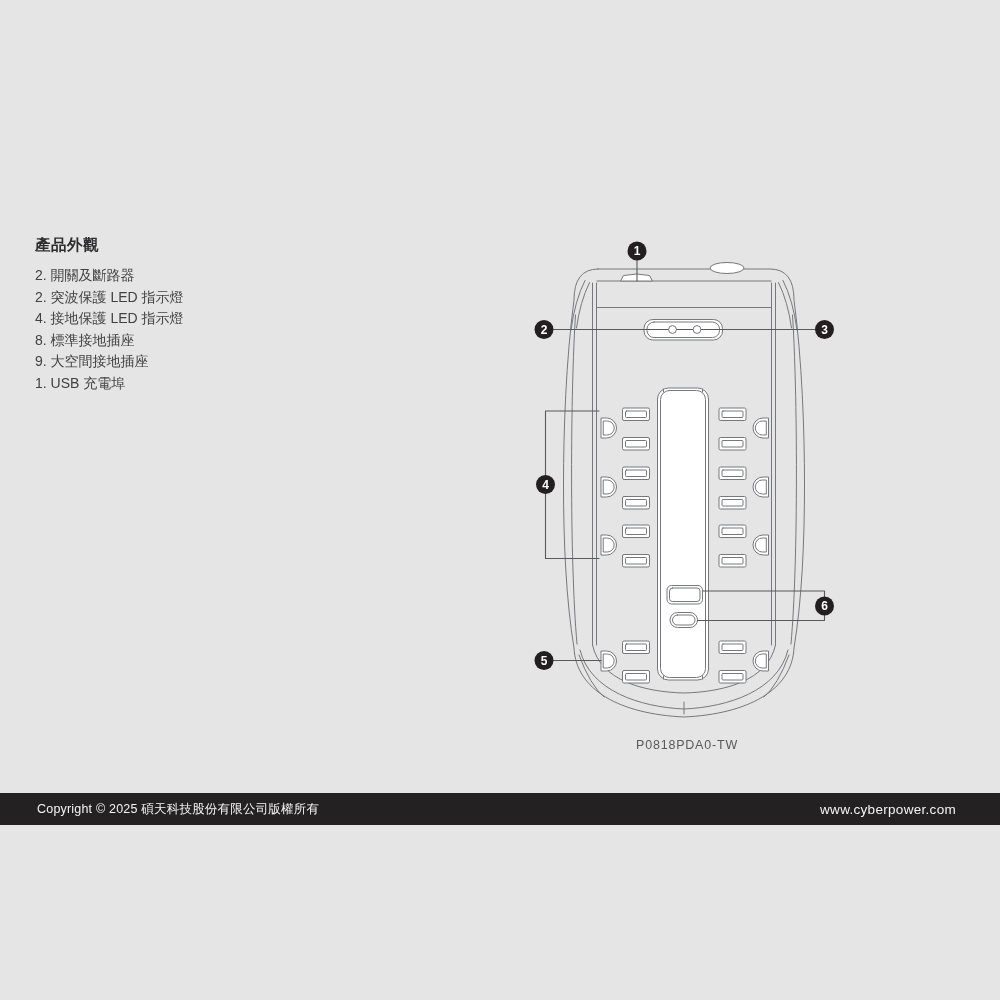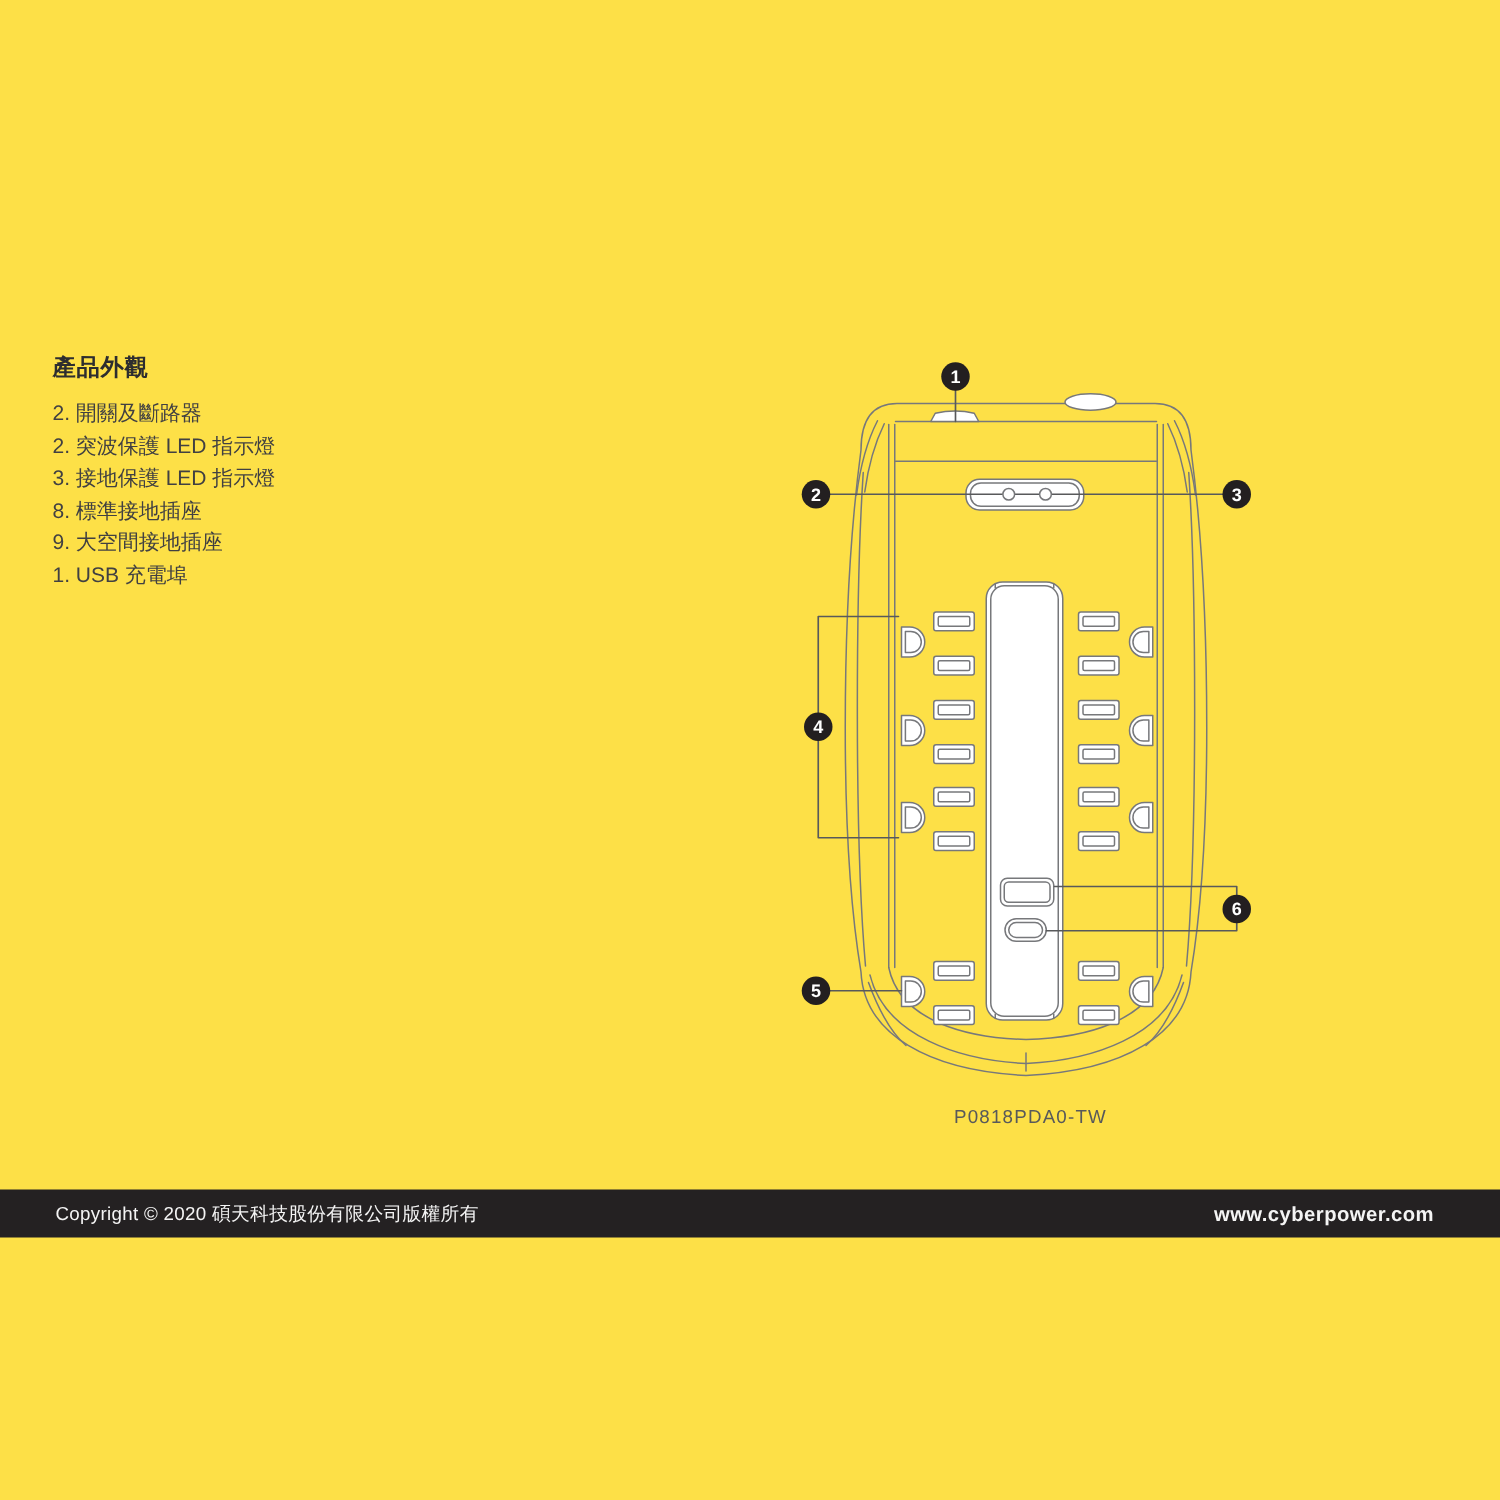--- a/index.html
+++ b/index.html
@@ -1,18 +1,18 @@
 <!DOCTYPE html>
 <html><head>
 <meta charset="utf-8">
 <style>
   * { margin:0; padding:0; box-sizing:border-box; }
   html,body { width:1000px; height:1000px; background:#ffffff; overflow:hidden;
               font-family:"Liberation Sans","DejaVu Sans",sans-serif; }
-  .page { position:relative; width:1000px; height:1000px; background:#fde047; }
+  .page { position:relative; width:1000px; height:1000px; background:#e5e5e5; }
 
   
   .info { position:absolute; left:35px; top:235px; color:#414042; }
   .info h1 { font-size:15.5px; font-weight:bold; color:#2d2d2f; letter-spacing:.5px; margin-bottom:9px; }
   .info ol { list-style:none; }
   .info li { font-size:14px; line-height:21.5px; white-space:nowrap; }
 
   
   svg.diagram { position:absolute; left:0; top:0; }
   .ln   { fill:none; stroke:#77787b; stroke-width:1; stroke-linecap:round; stroke-linejoin:round; }
@@ -22,33 +22,33 @@
   .balloon-num { fill:#ffffff; font-size:12px; font-weight:bold; text-anchor:middle;
                  font-family:"Liberation Sans","DejaVu Sans",sans-serif; }
   .model { fill:#58595b; font-size:12.5px; letter-spacing:.8px; text-anchor:middle;
            font-family:"Liberation Sans","DejaVu Sans",sans-serif; }
 
   
   .footer { position:absolute; left:0; top:793px; width:1000px; height:32px; background:#242122;
             display:flex; align-items:center; justify-content:space-between;
             padding:0 44px 0 37px; color:#f4f4f4; }
   .footer .copy { font-size:12.5px; letter-spacing:.2px; }
-  .footer .site { font-size:13.5px; font-weight:bold; letter-spacing:.3px; }
+  .footer .site { font-size:13.5px; font-weight:normal; letter-spacing:.3px; }
 </style>
 </head>
 <body>
 
 <div class="page">
 
   <div class="info">
     <h1>產品外觀</h1>
     <ol>
       <li>2. 開關及斷路器</li>
       <li>2. 突波保護 LED 指示燈</li>
-      <li>3. 接地保護 LED 指示燈</li>
+      <li>4. 接地保護 LED 指示燈</li>
       <li>8. 標準接地插座</li>
       <li>9. 大空間接地插座</li>
       <li>1. USB 充電埠</li>
     </ol>
   </div>
 
   <svg class="diagram" width="1000" height="1000" viewBox="0 0 1000 1000">
 
     <defs>
       <g id="slat">
@@ -188,17 +188,17 @@
     </g>
     <g>
       <circle class="balloon" cx="824.5" cy="606" r="9.5"></circle>
       <text class="balloon-num" x="824.5" y="610.3">6</text>
     </g>
 
     <text class="model" x="687" y="748.5">P0818PDA0-TW</text>
   </svg>
 
   <div class="footer">
-    <span class="copy">Copyright © 2020 碩天科技股份有限公司版權所有</span>
+    <span class="copy">Copyright © 2025 碩天科技股份有限公司版權所有</span>
     <span class="site">www.cyberpower.com</span>
   </div>
 
 </div>
 
 </body></html>

